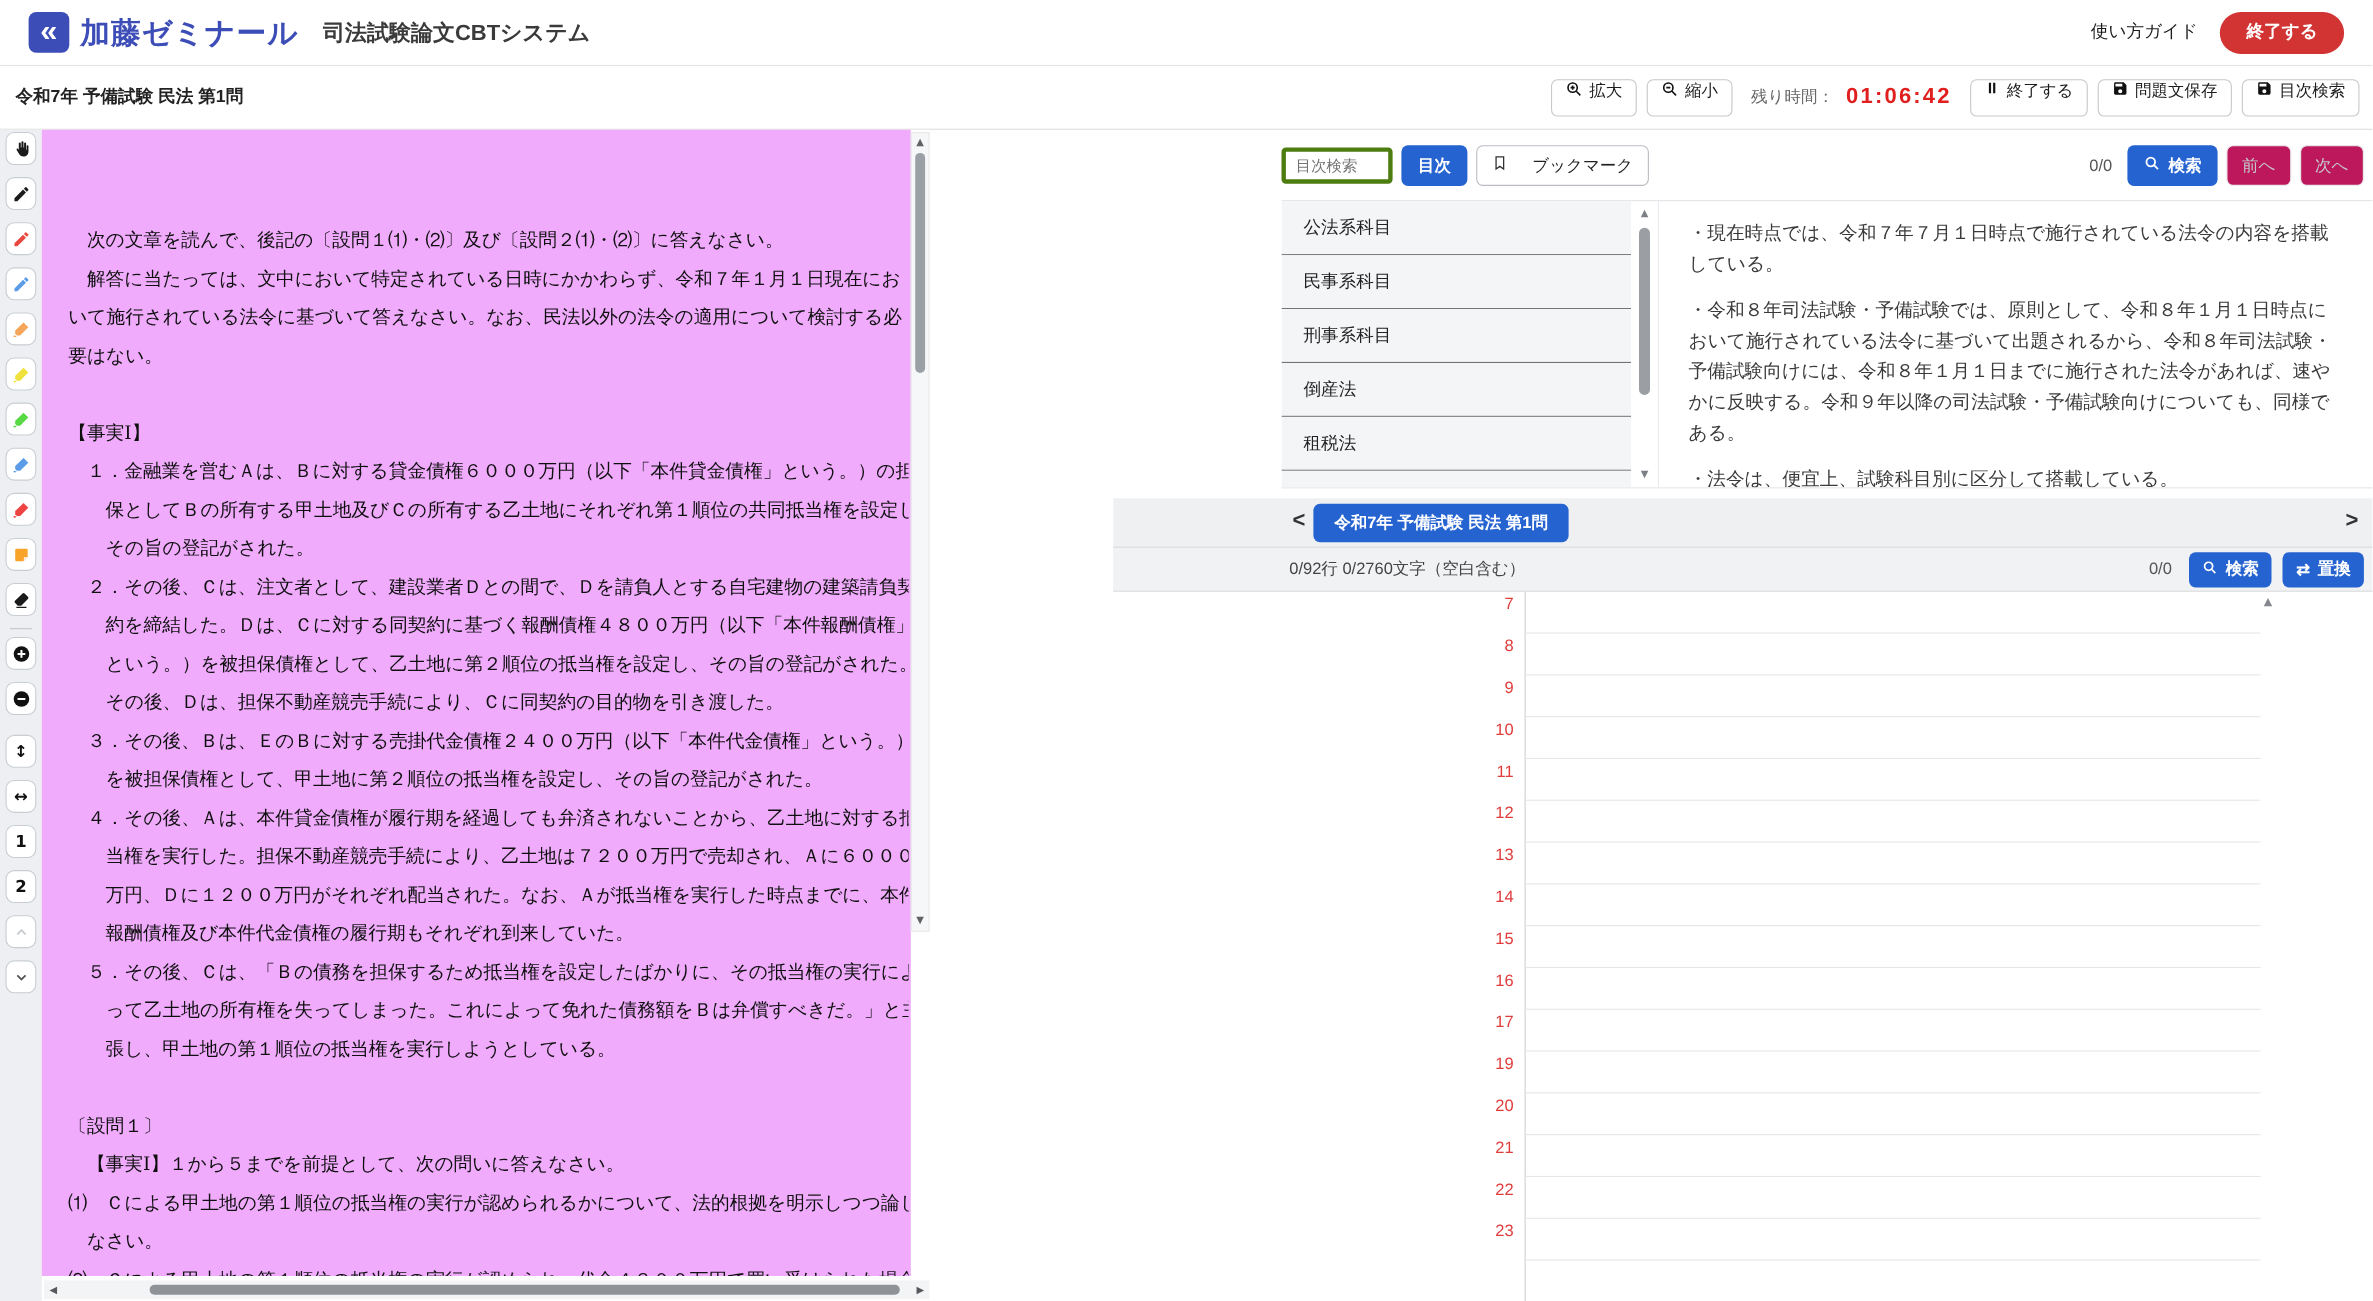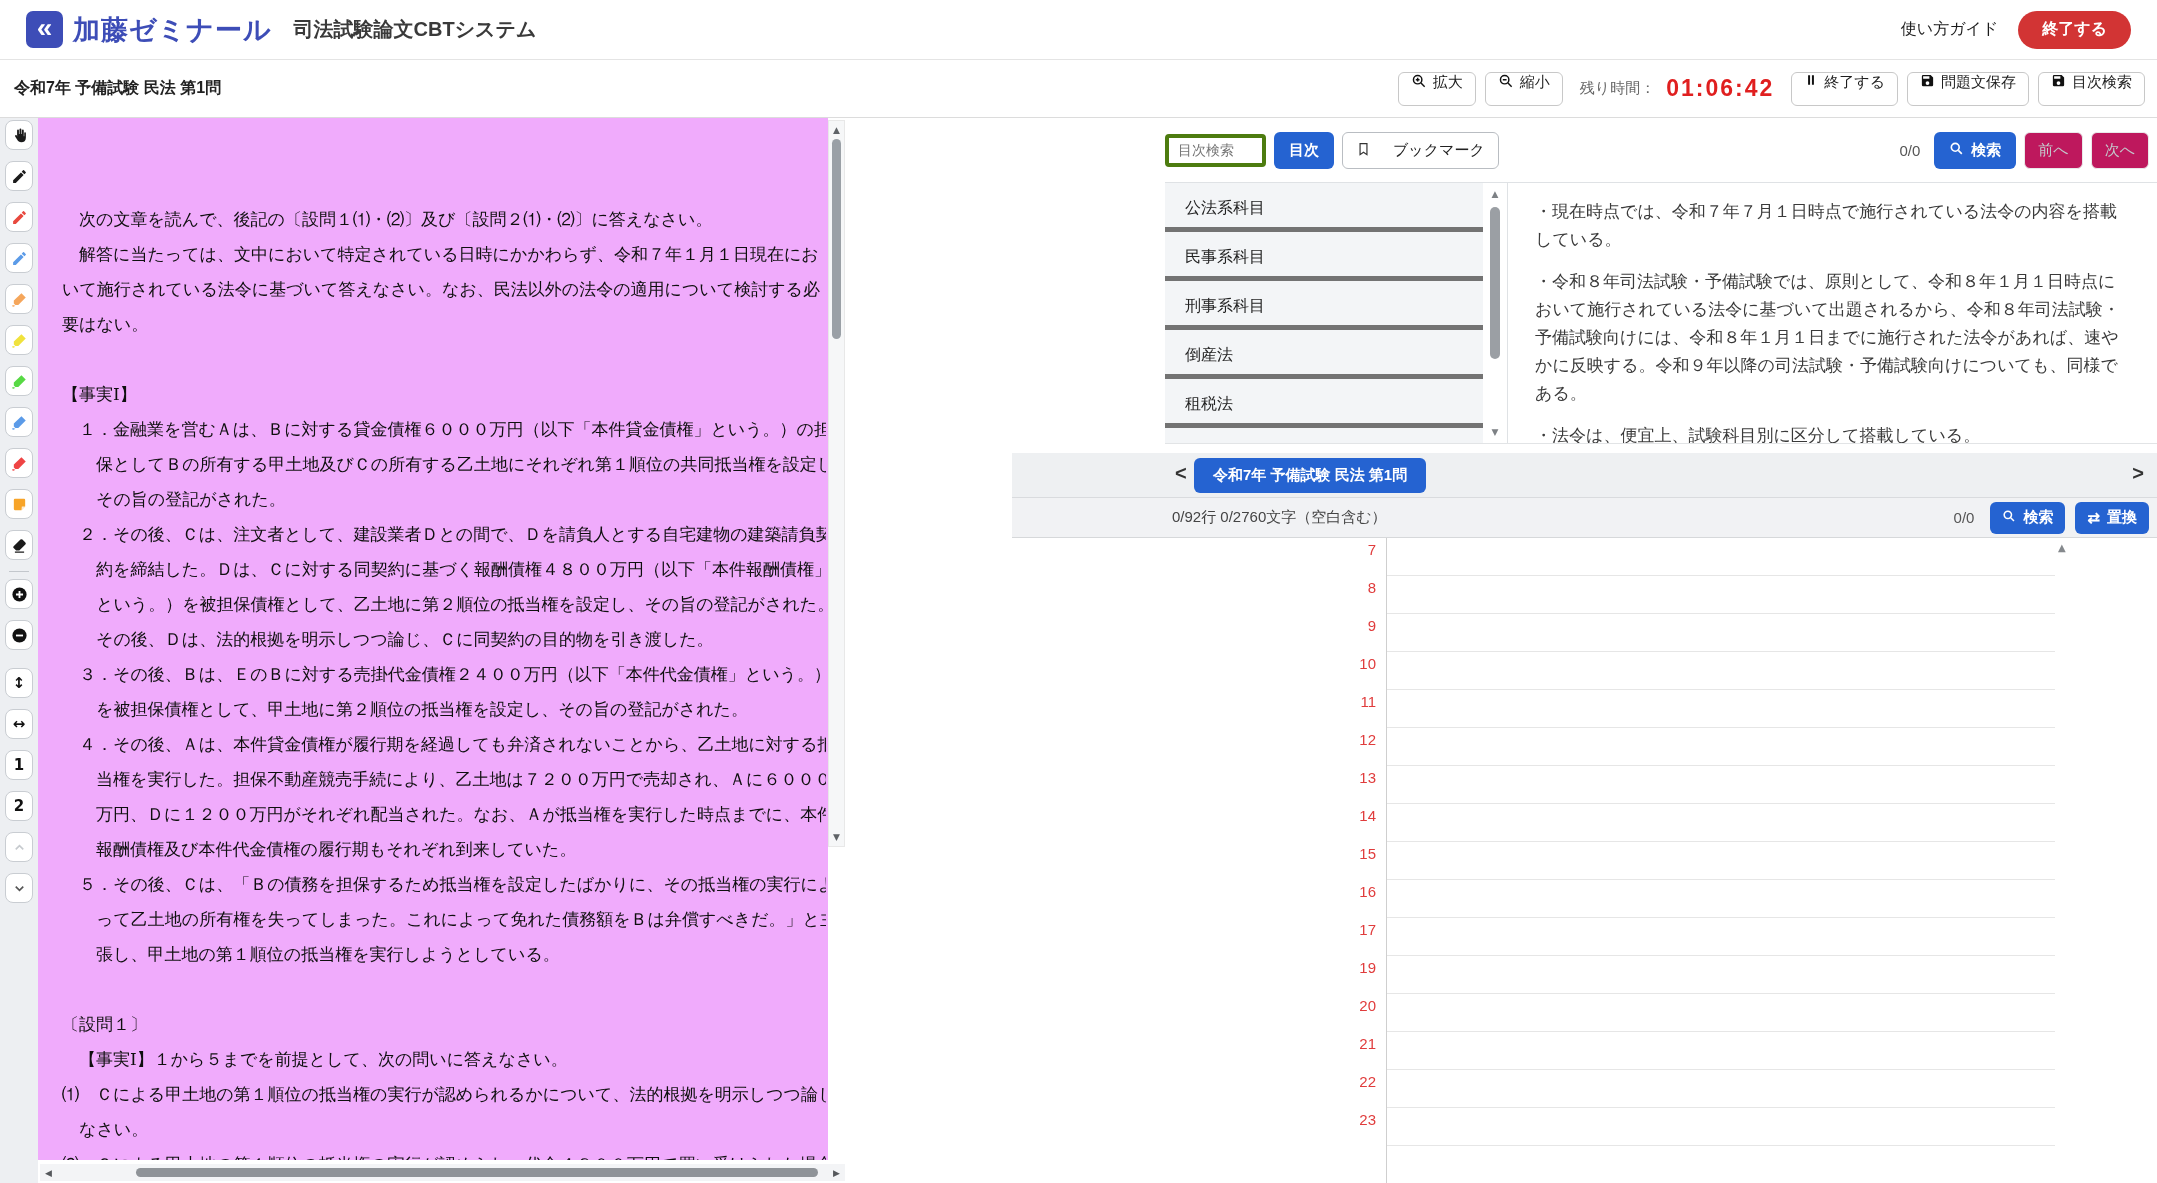--- a/index.html
+++ b/index.html
@@ -25,21 +25,21 @@
   
   .subheader { position:absolute; left:0; top:60px; right:0; height:58px; background:#fff;
                border-bottom:1px solid #dcdcdc; display:flex; align-items:center;
                justify-content:space-between; padding:0 12px 0 14px; }
   .exam-title { font-size:16px; font-weight:bold; color:#222; }
   .sub-right { display:flex; align-items:center; gap:9px; }
   .ctl-btn { display:flex; align-items:flex-start; gap:6px; background:#fff; border:1px solid #c8c8c8;
              border-radius:6px; height:34px; padding:0 12px; font-size:15px; font-weight:normal;
              color:#1d1d1d; cursor:pointer; }
   .time-label { font-size:15px; color:#666; margin-left:8px; }
-  .time-value { font-size:23px; font-weight:bold; color:#e01f1f; letter-spacing:2px; margin:0 8px 0 2px; }
+  .time-value { font-size:20px; font-weight:bold; color:#e01f1f; letter-spacing:2px; margin:0 8px 0 2px; }
 
   
   .left-pane { position:absolute; left:0; top:118px; width:845px; bottom:0; background:#fff; }
   .tool-col { position:absolute; left:0; top:0; width:38px; bottom:0; background:#edeff2; padding-top:2px; }
   .tool-btn { display:flex; align-items:center; justify-content:center; width:28px; height:30px;
               margin:0 auto 11px; background:#fff; border:1px solid #c9cdd2; border-radius:8px;
               cursor:pointer; padding:0; }
   .tool-divider { width:20px; height:1px; background:#c3c7cc; margin:0 auto 7px; }
   .tool-gap { height:7px; }
   .tool-glyph { font-size:15px; font-weight:bold; color:#111; font-family:"DejaVu Sans", sans-serif; }
@@ -74,21 +74,21 @@
                  border-radius:6px; height:37px; padding:0 13px; font-size:15px; color:#222; cursor:pointer; }
   .btn-disabled { background:#be185d; border:1px solid #e9e9e9; color:#c4c8cc; border-radius:6px;
                   height:37px; padding:0 13px; font-size:15px; cursor:default; }
   .flex-spacer { flex:1; }
   .match-count { font-size:15px; color:#555; margin-right:6px; }
 
   .panel-body { position:absolute; left:0; top:57px; right:0; bottom:0; border-top:1px solid #dfe2e5;
                 border-bottom:1px solid #e2e4e6; display:flex; overflow:hidden; }
   .subject-col { width:318px; overflow:hidden; }
   .subject-list { list-style:none; }
-  .subject-item { height:49px; line-height:49px; background:#f3f5f7; border-bottom:5px solid #737373;
+  .subject-item { height:49px; line-height:49px; background:#f3f5f7; border-bottom:1px solid #737373;
                   padding-left:20px; font-size:16px; color:#222; cursor:pointer; }
   .list-scroll { width:24px; position:relative; background:#fff; }
   .list-scroll .arr { position:absolute; left:0; width:100%; text-align:center; font-size:9px; color:#7d8185;
                       font-family:"DejaVu Sans", sans-serif; }
   .list-scroll .arr.up { top:6px; } .list-scroll .arr.down { bottom:6px; }
   .list-thumb { position:absolute; left:7px; top:24px; width:10px; height:152px; background:#9b9fa4; border-radius:5px; }
   .law-divider { width:1px; background:#dfe2e5; }
   .law-info { flex:1; padding:15px 26px 0 27px; font-size:17px; line-height:28px; color:#3a3a3a; background:#fff; }
   .law-info p { margin:0 0 14px; }
 
@@ -309,21 +309,21 @@
           <div class="doc-line">いて施行されている法令に基づいて答えなさい。なお、民法以外の法令の適用について検討する必</div>
           <div class="doc-line">要はない。</div>
           <div class="doc-line"></div>
           <div class="doc-line">【事実Ⅰ】</div>
           <div class="doc-line">　１．金融業を営むＡは、Ｂに対する貸金債権６０００万円（以下「本件貸金債権」という。）の担</div>
           <div class="doc-line">　　保としてＢの所有する甲土地及びＣの所有する乙土地にそれぞれ第１順位の共同抵当権を設定し、</div>
           <div class="doc-line">　　その旨の登記がされた。</div>
           <div class="doc-line">　２．その後、Ｃは、注文者として、建設業者Ｄとの間で、Ｄを請負人とする自宅建物の建築請負契</div>
           <div class="doc-line">　　約を締結した。Ｄは、Ｃに対する同契約に基づく報酬債権４８００万円（以下「本件報酬債権」</div>
           <div class="doc-line">　　という。）を被担保債権として、乙土地に第２順位の抵当権を設定し、その旨の登記がされた。</div>
-          <div class="doc-line">　　その後、Ｄは、法的根拠を明示しつつ論じ、Ｃに同契約の目的物を引き渡した。</div>
+          <div class="doc-line">　　その後、Ｄは、担保不動産競売手続により、Ｃに同契約の目的物を引き渡した。</div>
           <div class="doc-line">　３．その後、Ｂは、ＥのＢに対する売掛代金債権２４００万円（以下「本件代金債権」という。）</div>
           <div class="doc-line">　　を被担保債権として、甲土地に第２順位の抵当権を設定し、その旨の登記がされた。</div>
           <div class="doc-line">　４．その後、Ａは、本件貸金債権が履行期を経過しても弁済されないことから、乙土地に対する抵</div>
           <div class="doc-line">　　当権を実行した。担保不動産競売手続により、乙土地は７２００万円で売却され、Ａに６０００</div>
           <div class="doc-line">　　万円、Ｄに１２００万円がそれぞれ配当された。なお、Ａが抵当権を実行した時点までに、本件</div>
           <div class="doc-line">　　報酬債権及び本件代金債権の履行期もそれぞれ到来していた。</div>
           <div class="doc-line">　５．その後、Ｃは、「Ｂの債務を担保するため抵当権を設定したばかりに、その抵当権の実行によ</div>
           <div class="doc-line">　　って乙土地の所有権を失ってしまった。これによって免れた債務額をＢは弁償すべきだ。」と主</div>
           <div class="doc-line">　　張し、甲土地の第１順位の抵当権を実行しようとしている。</div>
           <div class="doc-line"></div>

